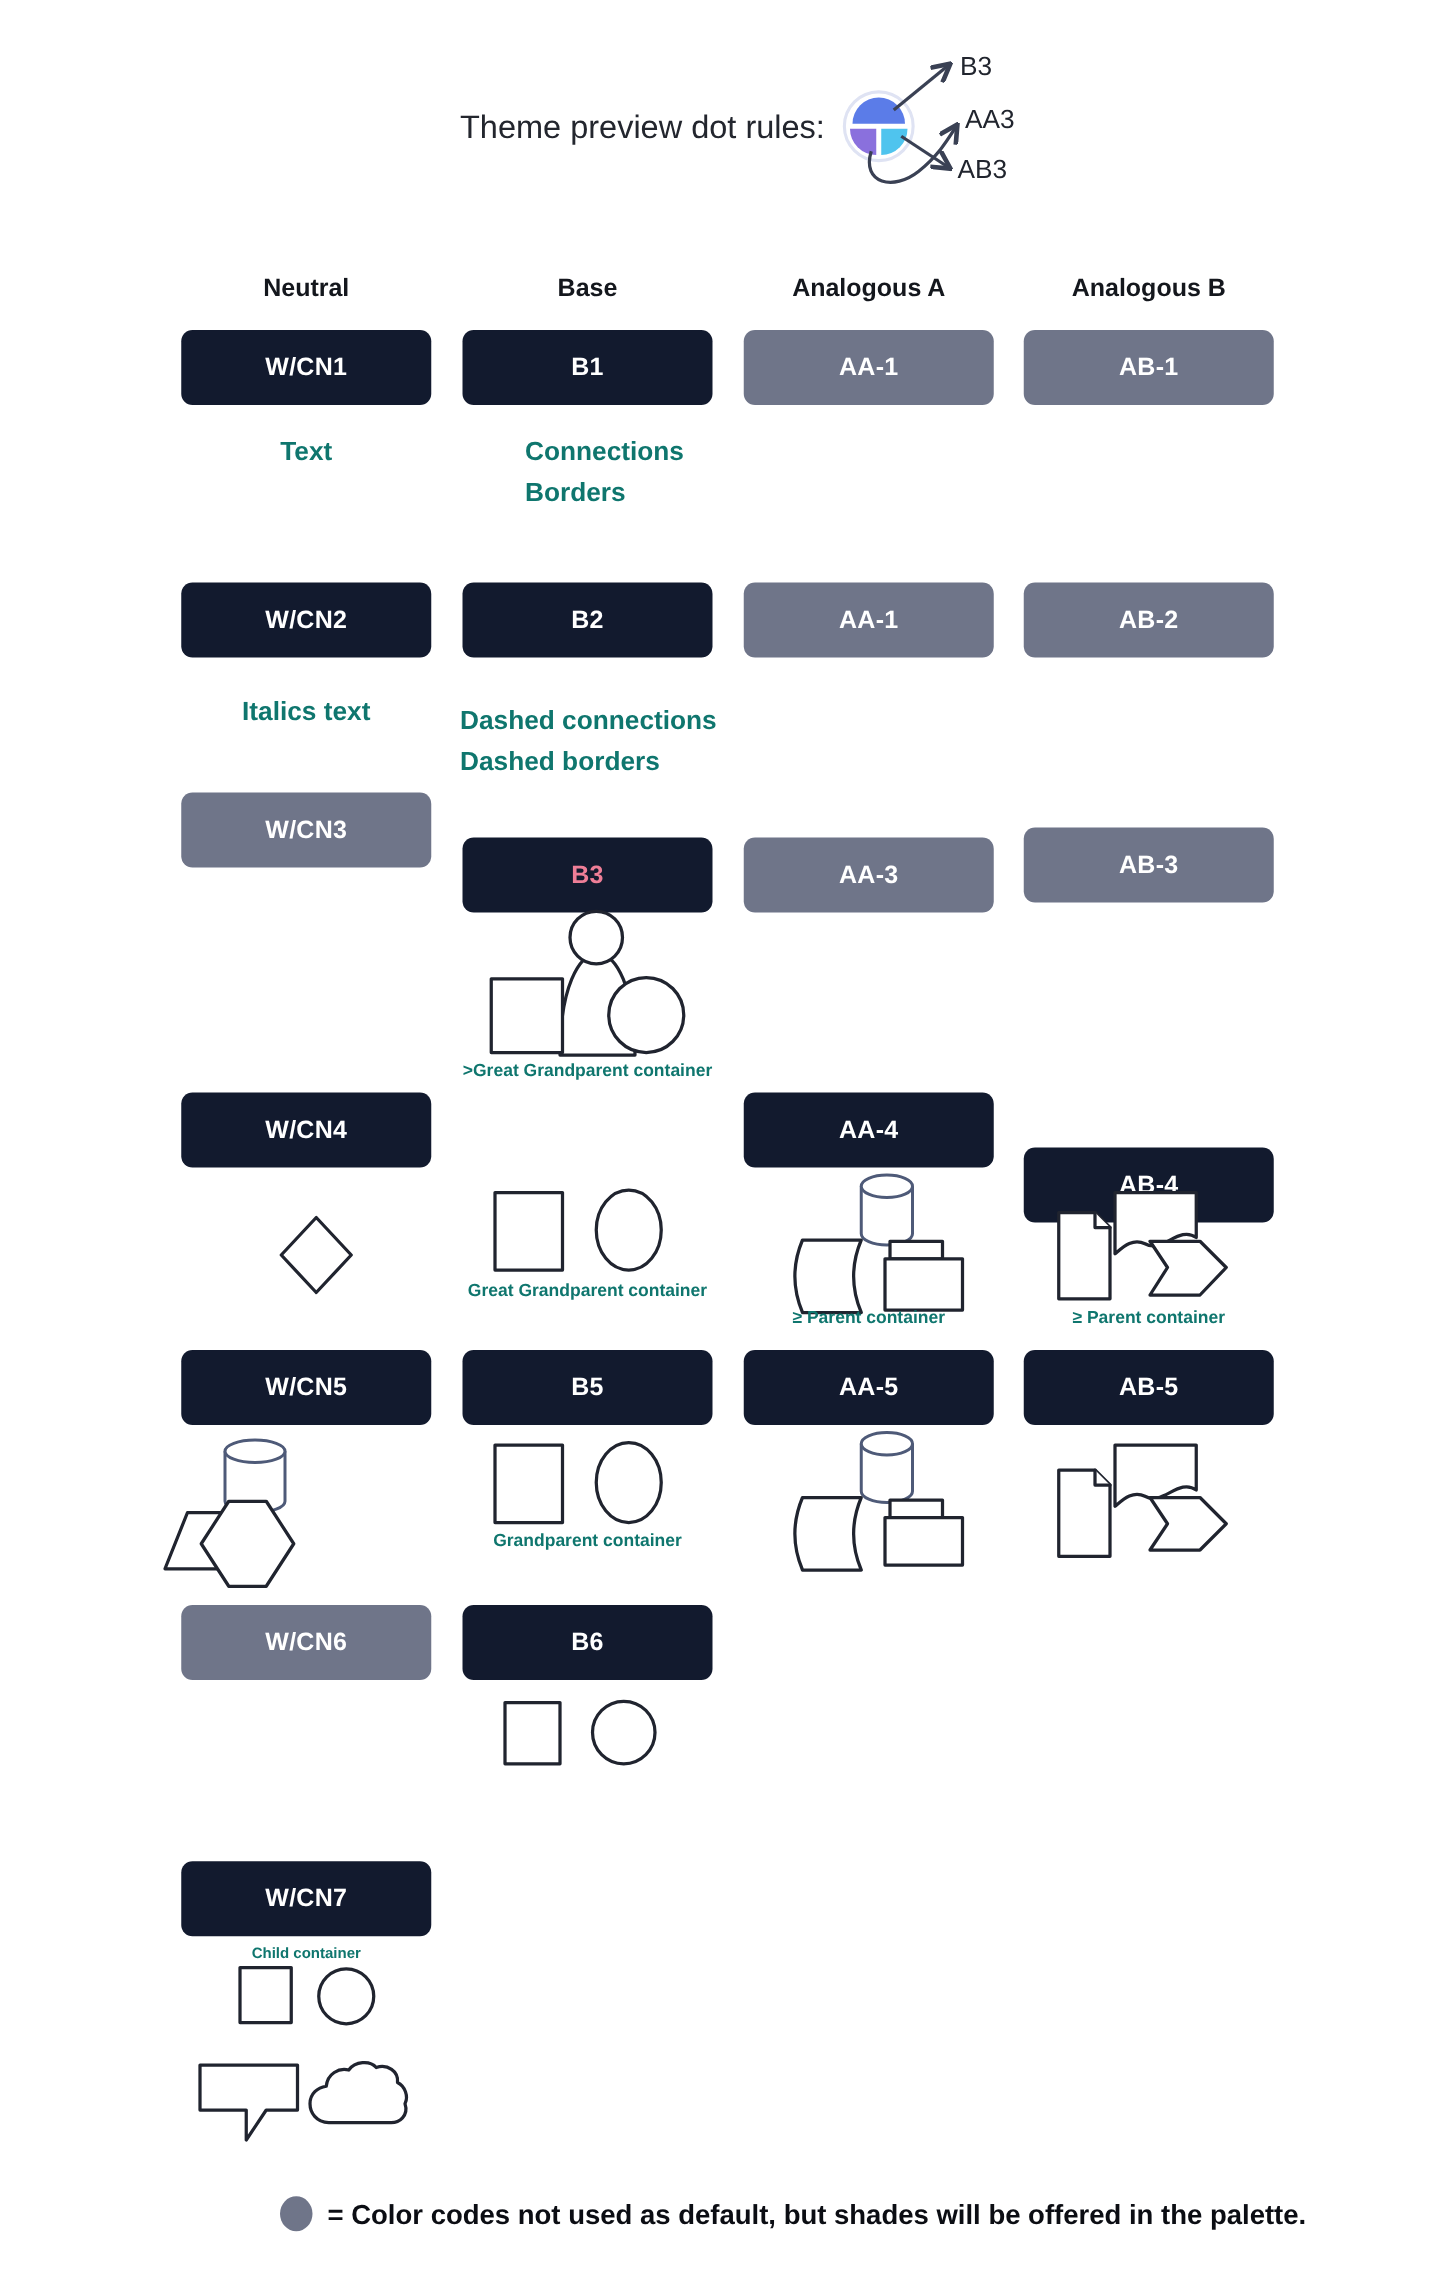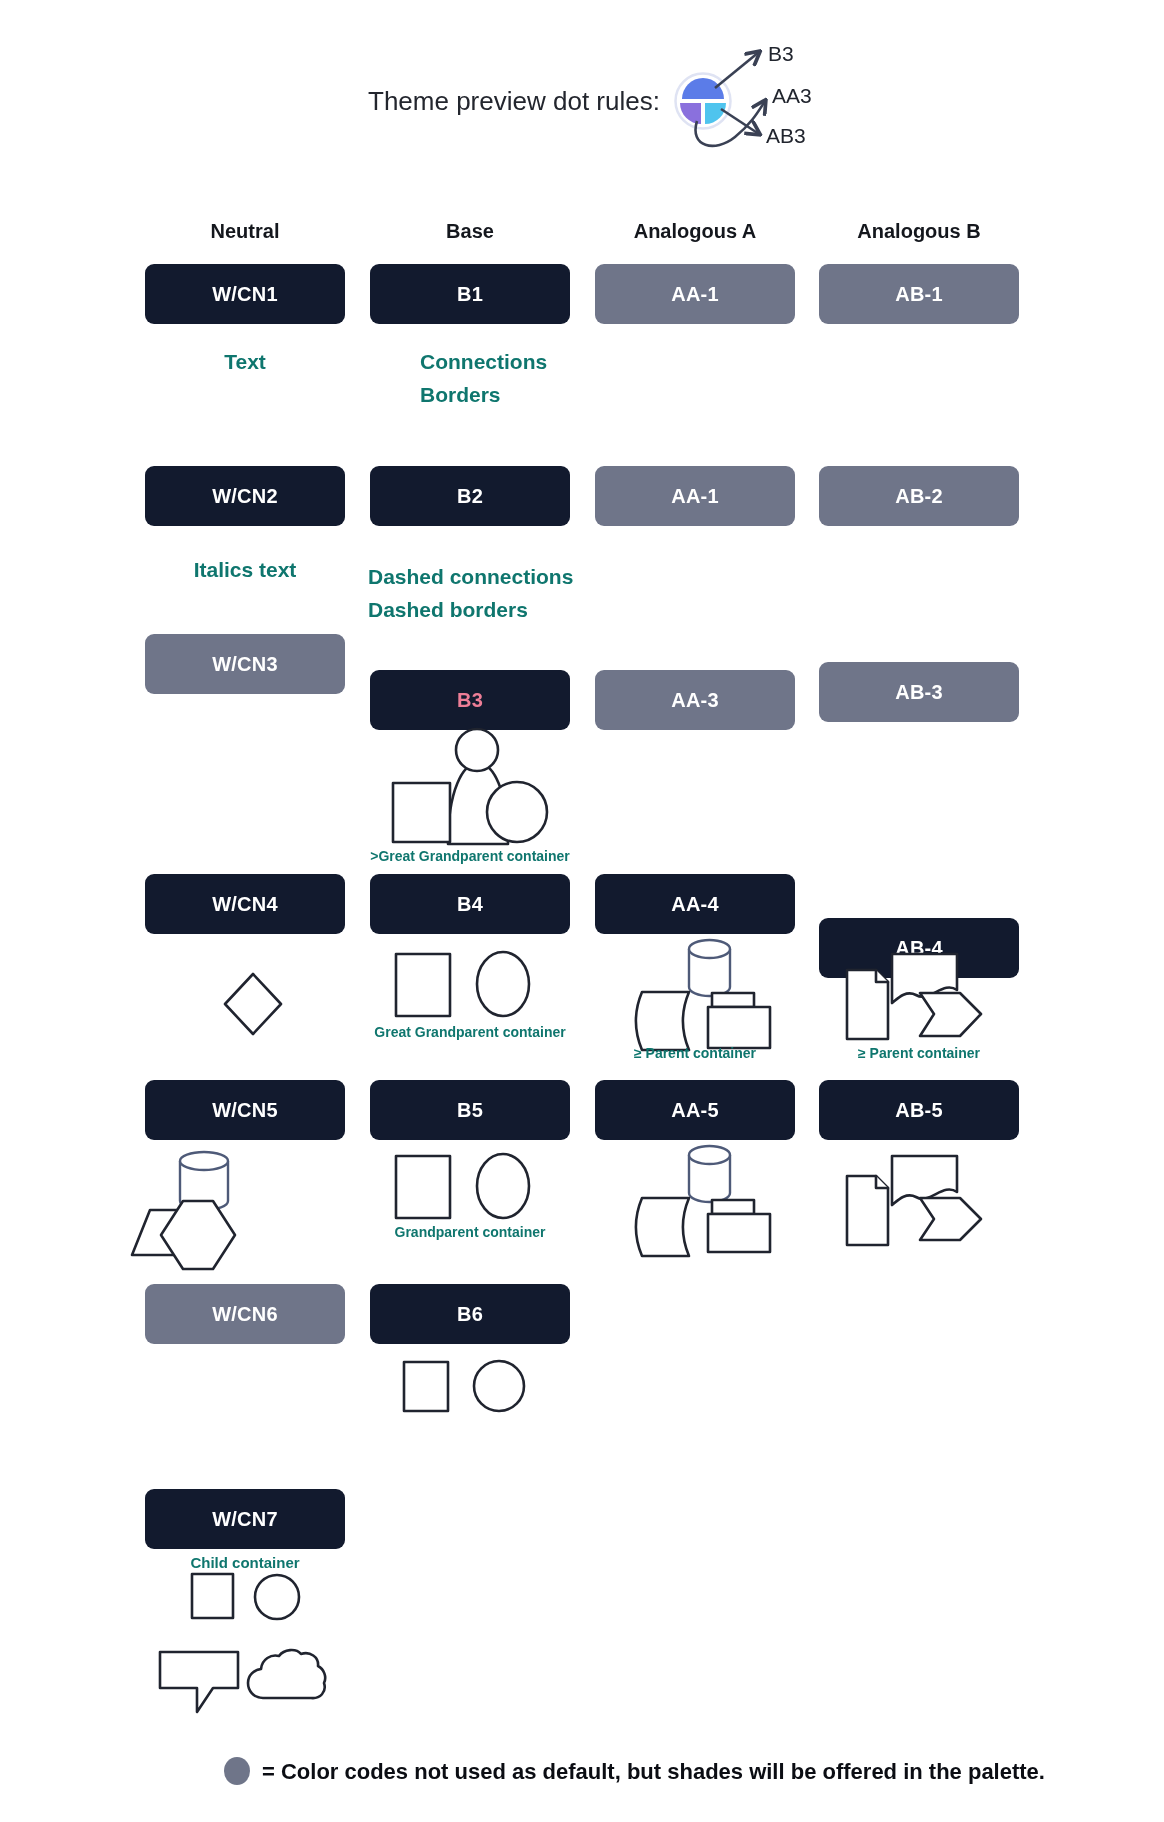--- a/index.html
+++ b/index.html
@@ -88,21 +88,20 @@
 
   <svg class="abs" style="left:370px;top:722px;" width="216" height="126" viewBox="0 0 216 126">
     <path class="shape" d="M 78,122 C 78,14 138,14 138,122 Z"></path>
     <circle class="shape" cx="107" cy="28" r="21"></circle>
     <rect class="shape" x="23" y="61" width="57" height="59"></rect>
     <circle class="shape" cx="147" cy="90" r="30"></circle>
   </svg>
   <div class="abs cap cap-sm center220" style="left:360px;top:846px;">&gt;Great Grandparent container</div>
 
   <div class="abs bar c1" style="top:874px;" data-variant="dark">W/CN4</div>
-  <div class="abs bar c2" style="top:874px;" data-variant="dark">B4</div>
   <div class="abs bar c3" style="top:874px;" data-variant="dark">AA-4</div>
   <div class="abs bar c4" style="top:874px;margin-top:44px;" data-variant="dark">AB-4</div>
 
   <svg class="abs" style="left:223px;top:972px;" width="60" height="64" viewBox="0 0 60 64">
     <polygon class="shape" points="30,2 58,32 30,62 2,32"></polygon>
   </svg>
 
   <svg class="abs" style="left:390px;top:946px;" width="150" height="76" viewBox="0 0 150 76">
     <rect class="shape" x="6" y="8" width="54" height="62"></rect>
     <ellipse class="shape" cx="113" cy="38" rx="26" ry="32"></ellipse>
@@ -161,21 +160,21 @@
 
   <div class="abs bar c1" style="top:1284px;" data-variant="gray">W/CN6</div>
   <div class="abs bar c2" style="top:1284px;" data-variant="dark">B6</div>
 
   <svg class="abs" style="left:390px;top:1354px;" width="150" height="64" viewBox="0 0 150 64">
     <rect class="shape" x="14" y="8" width="44" height="49"></rect>
     <circle class="shape" cx="109" cy="32" r="25"></circle>
   </svg>
 
   <div class="abs bar c1" style="top:1489px;" data-variant="dark">W/CN7</div>
-  <div class="abs cap cap-sm center200 c1" style="top:1552px;font-size:15px;">Child container</div>
+  <div class="abs cap cap-sm center200 c1" style="top:1552px;font-size:12px;">Child container</div>
 
   <svg class="abs" style="left:150px;top:1565px;" width="190" height="160" viewBox="0 0 190 160">
     <rect class="shape" x="42" y="9" width="41" height="44"></rect>
     <circle class="shape" cx="127" cy="32" r="22"></circle>
     <path class="shape" d="M 10,87 H 88 V 123 H 63 L 47,147 V 123 H 10 Z"></path>
     <path class="shape" d="M 113,133 C 103,133 98,125 98,118 C 98,110 104,105 111,104 C 112,94 121,89 129,91 C 134,84 146,83 151,89 C 160,86 169,92 168,101 C 174,104 177,112 174,118 C 177,127 170,134 161,133 Z"></path>
   </svg>
 
   <div class="abs legend-dot" style="left:224px;top:1757px;"></div>
   <div class="abs legend-text" style="left:262px;top:1758px;">= Color codes not used as default, but shades will be offered in the palette.</div>

